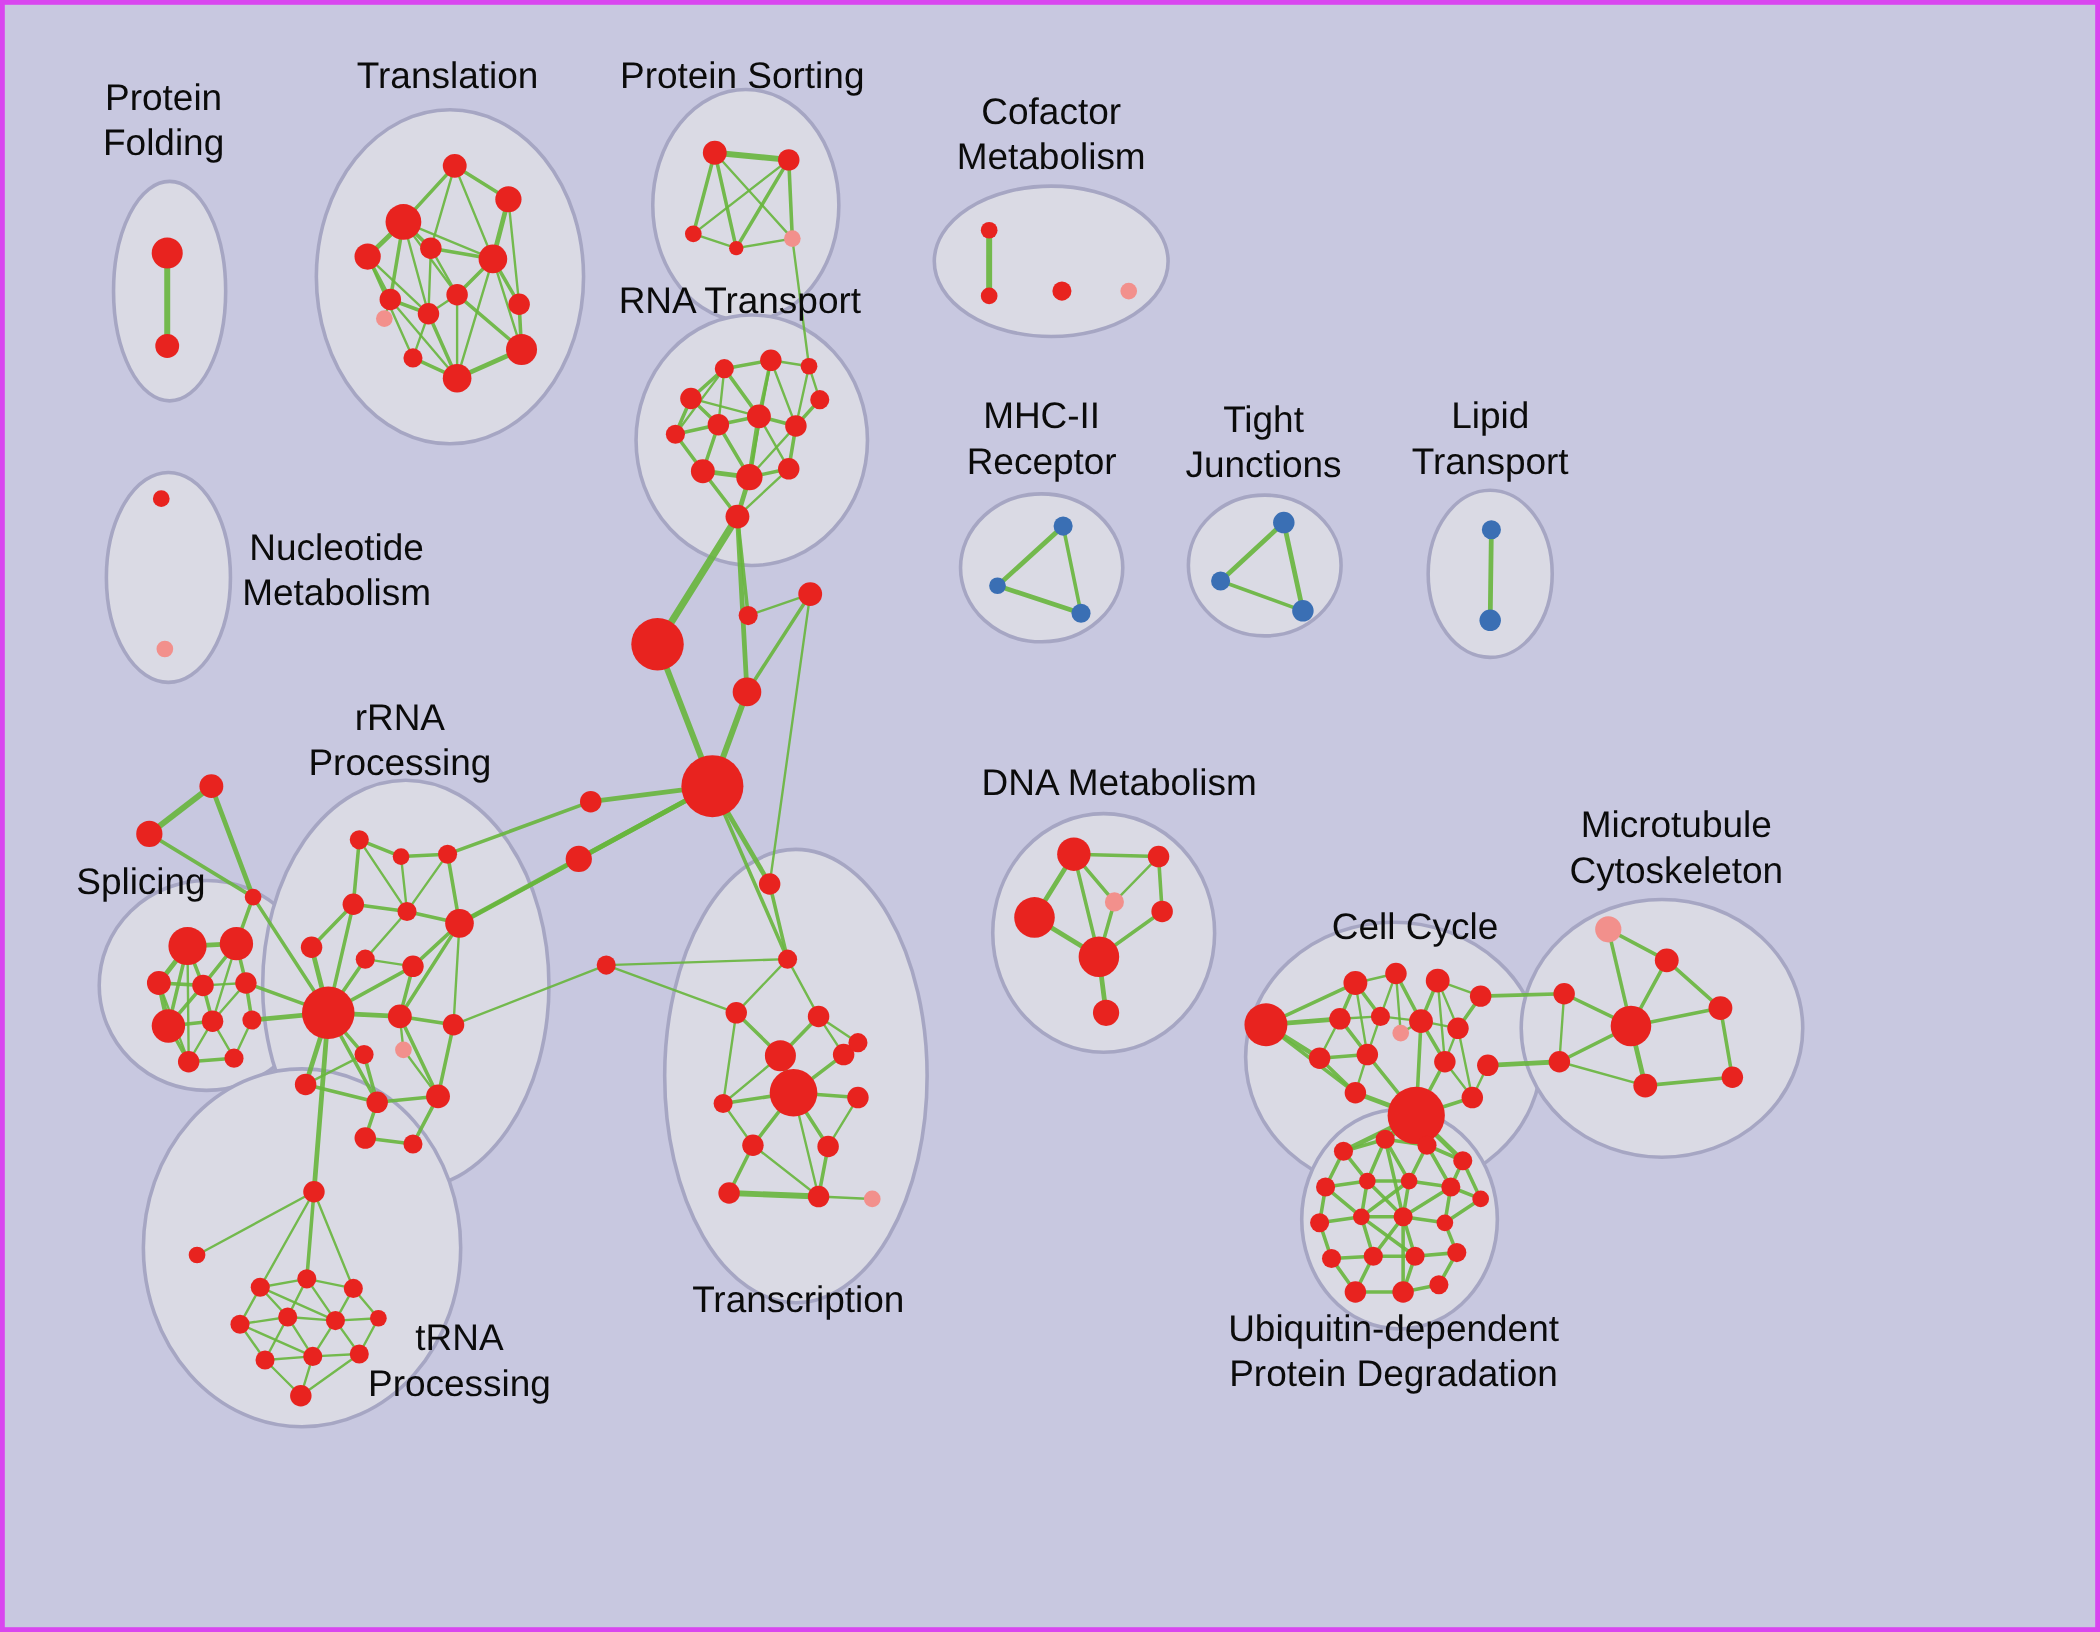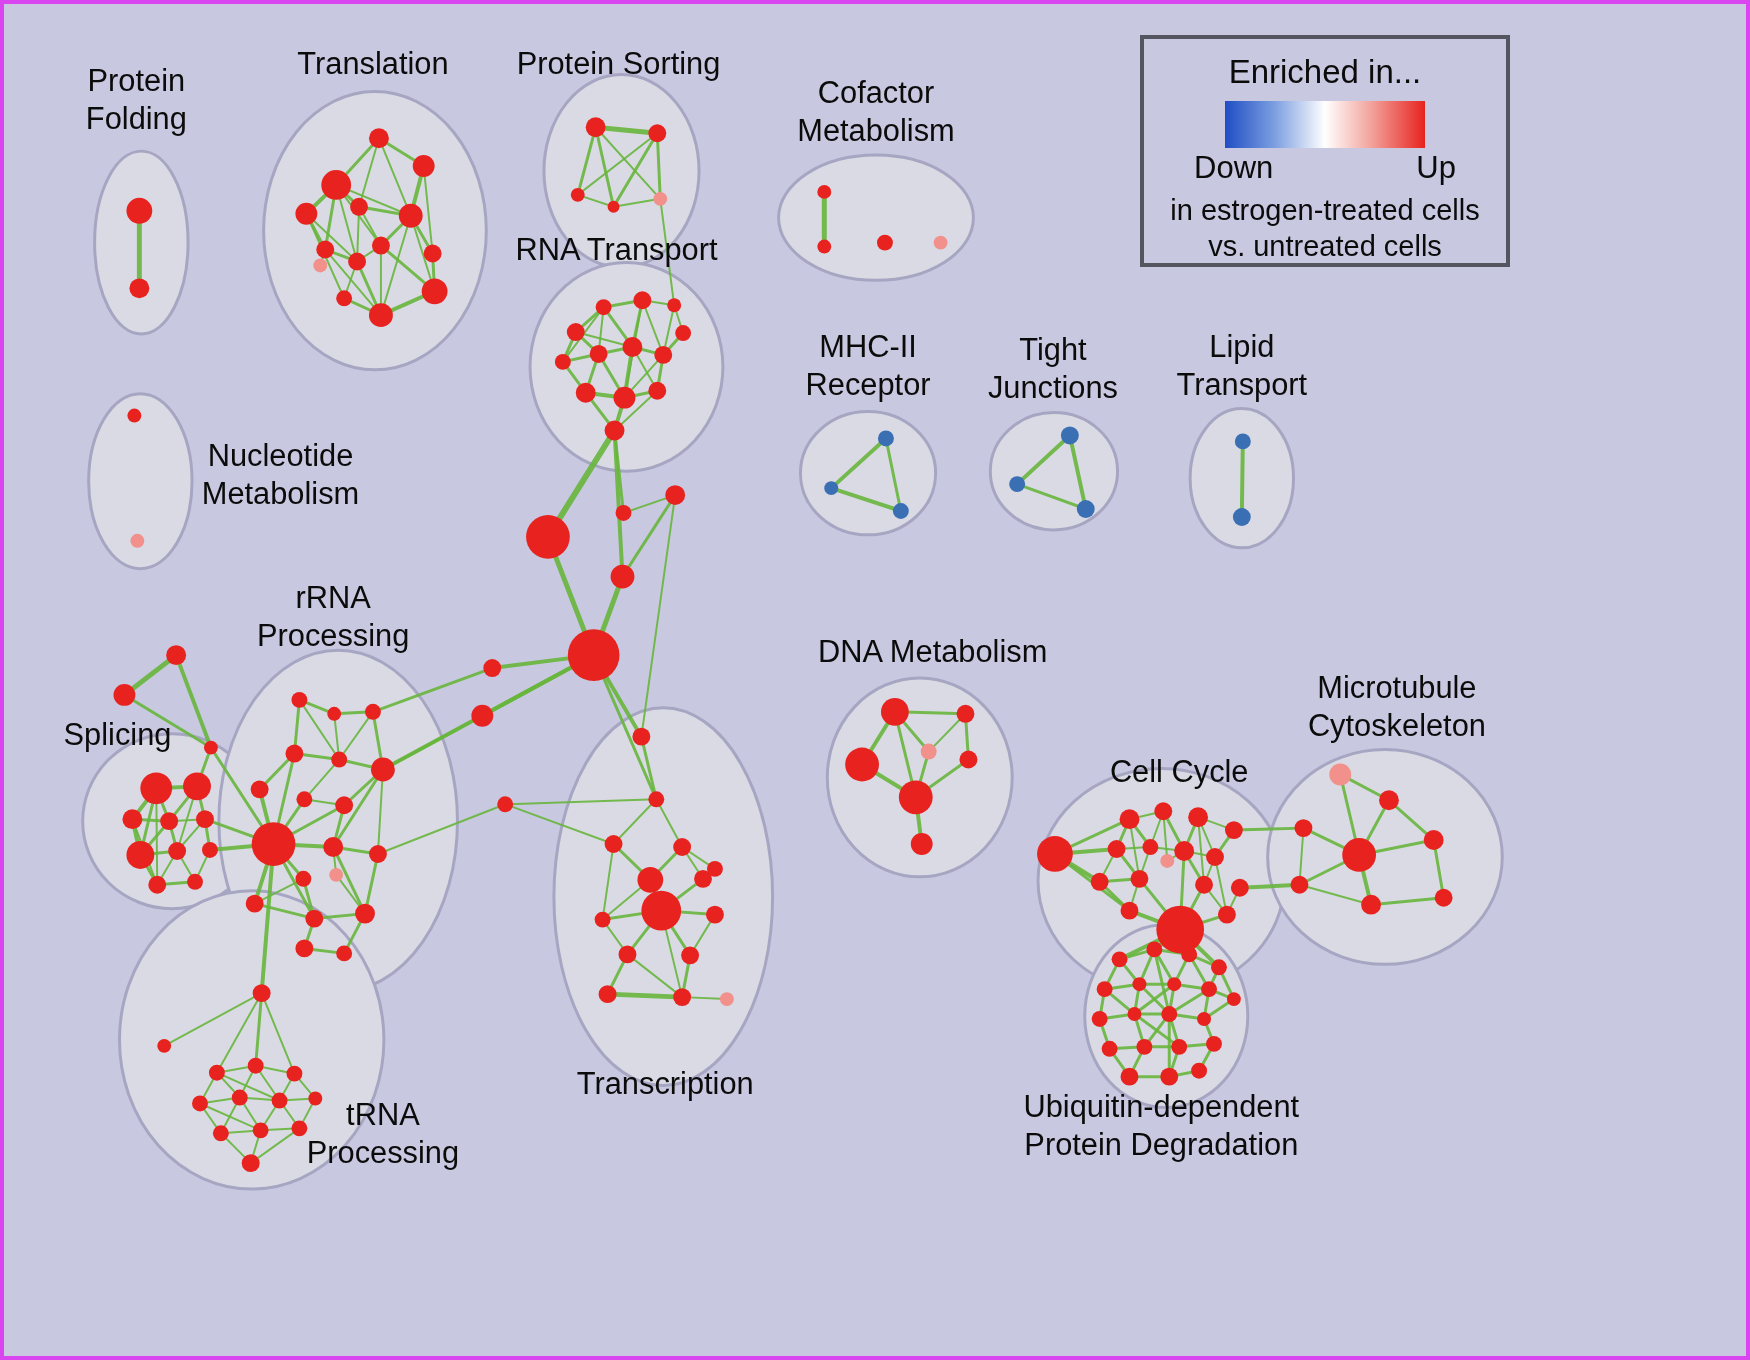--- a/index.html
+++ b/index.html
@@ -570,25 +570,13 @@
       <text x="113" y="745" text-anchor="middle" fill="#0b0b0b"><tspan x="113" dy="0">Splicing</tspan></text>
       <text x="330" y="608" text-anchor="middle" fill="#0b0b0b"><tspan x="330" dy="0">rRNA</tspan><tspan x="330" dy="38">Processing</tspan></text>
       <text x="380" y="1128" text-anchor="middle" fill="#0b0b0b"><tspan x="380" dy="0">tRNA</tspan><tspan x="380" dy="38">Processing</tspan></text>
       <text x="664" y="1096" text-anchor="middle" fill="#0b0b0b"><tspan x="664" dy="0">Transcription</tspan></text>
       <text x="933" y="662" text-anchor="middle" fill="#0b0b0b"><tspan x="933" dy="0">DNA Metabolism</tspan></text>
       <text x="1181" y="783" text-anchor="middle" fill="#0b0b0b"><tspan x="1181" dy="0">Cell Cycle</tspan></text>
       <text x="1400" y="698" text-anchor="middle" fill="#0b0b0b"><tspan x="1400" dy="0">Microtubule</tspan><tspan x="1400" dy="38">Cytoskeleton</tspan></text>
       <text x="1163" y="1120" text-anchor="middle" fill="#0b0b0b"><tspan x="1163" dy="0">Ubiquitin-dependent</tspan><tspan x="1163" dy="38">Protein Degradation</tspan></text>
     </svg>
 
-  <div class="legend">
-    <div class="legend-title">Enriched in...</div>
-    <div class="legend-gradient" id="legend-gradient" style="background: linear-gradient(to right, rgb(31, 78, 197) 0%, rgb(125, 159, 224) 25%, rgb(255, 255, 255) 50%, rgb(242, 163, 156) 73%, rgb(232, 35, 31) 100%);"></div>
-    <div class="legend-row">
-      <span>Down</span>
-      <span>Up</span>
-    </div>
-    <div class="legend-caption">
-      <div>in estrogen-treated cells</div>
-      <div>vs. untreated cells</div>
-    </div>
-  </div>
 </div>
 
 </body></html>

